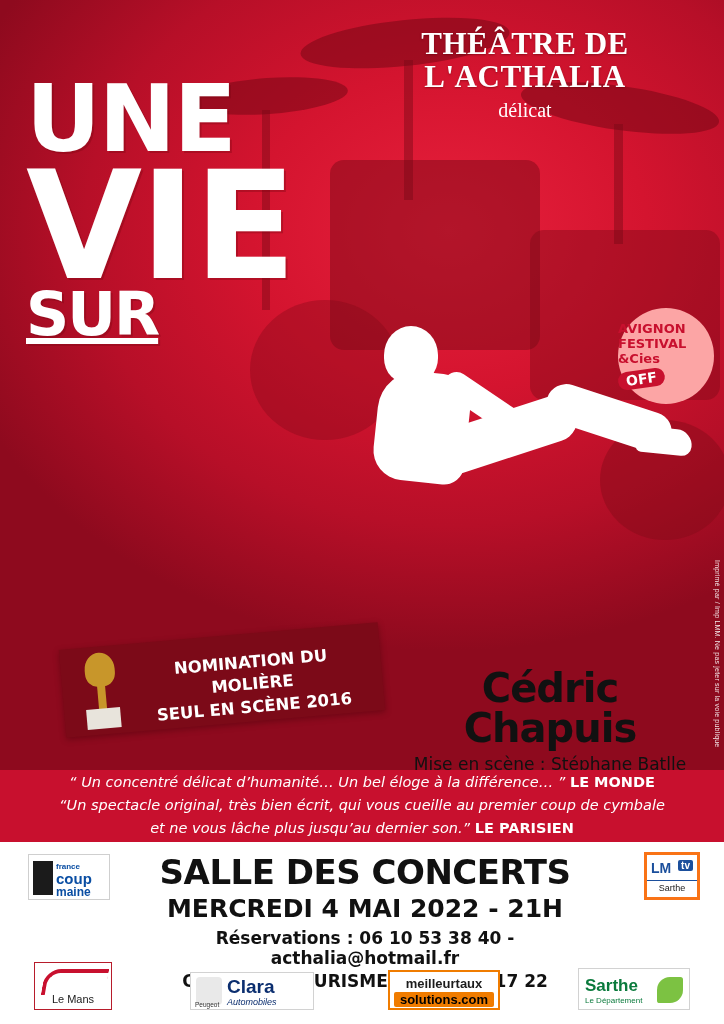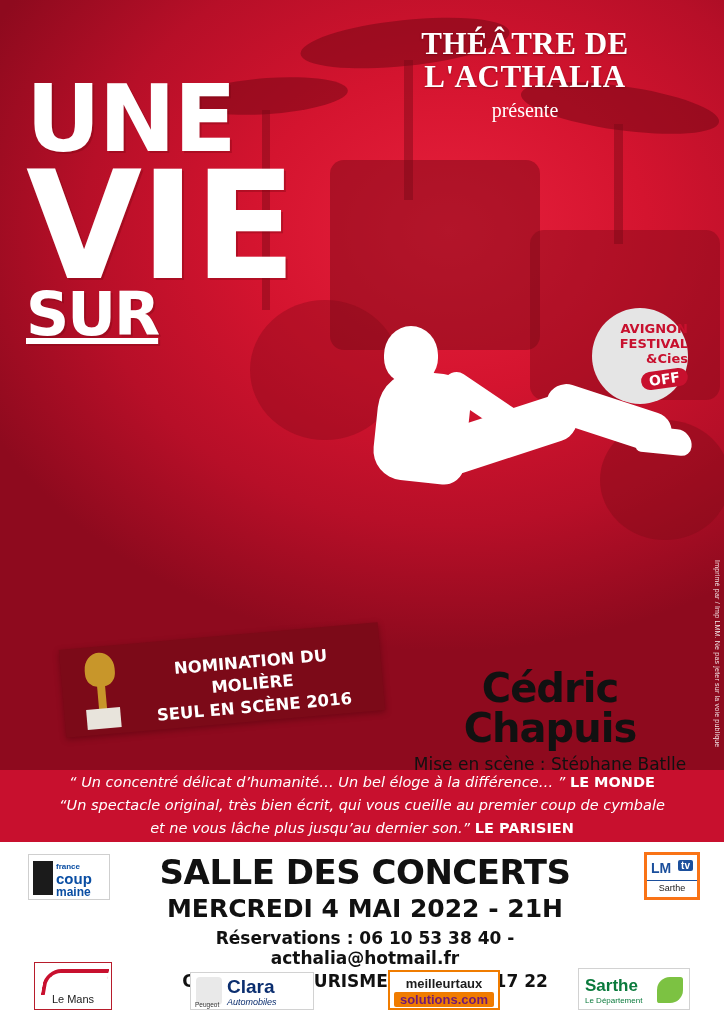--- a/index.html
+++ b/index.html
@@ -147,28 +147,28 @@
     left: 70px; top: 70px;
     width: 90px; height: 26px;
     background: #fff;
     border-radius: 16px;
     transform: rotate(34deg);
   }
 
   
   .avignon {
     position: absolute;
-    right: 36px;
+    right: 10px;
     top: 308px;
     width: 96px;
     height: 96px;
     border-radius: 50%;
-    background: #e5e5e5;
+    background: #fca5a5;
     color: #c8102e;
-    text-align: right;
+    text-align: left;
     font-weight: bold;
     font-size: 13px;
     line-height: 1.15;
     padding-top: 14px;
     box-sizing: border-box;
     font-family: "DejaVu Sans", sans-serif;
   }
   .avignon .off-pill {
     display: inline-block;
     margin-top: 3px;
@@ -396,21 +396,21 @@
   .logo-mt {
     left: 388px; top: 128px; width: 112px; height: 40px;
     background: #ffffff; border: 2px solid #f07c00;
   }
   .logo-mt .l1 {
     position: absolute; left: 0; right: 0; top: 4px; text-align: center;
     font-size: 13px; font-weight: bold; color: #1b1b1b;
   }
   .logo-mt .l2 {
     position: absolute; left: 0; right: 0; top: 20px; text-align: center;
-    font-size: 13px; font-weight: bold; color: #701a75; background: #f07c00;
+    font-size: 13px; font-weight: bold; color: #000000; background: #f07c00;
     margin: 0 4px; border-radius: 2px;
   }
 
   .logo-sarthe {
     left: 578px; top: 126px; width: 112px; height: 42px;
     background: #ffffff; border: 1px solid #d2d2d2;
   }
   .logo-sarthe .nm {
     position: absolute; left: 6px; top: 7px;
     font-size: 17px; font-weight: bold; color: #0a7a3c;
@@ -467,21 +467,21 @@
       <div class="arm"></div>
       <div class="thigh"></div>
       <div class="shin"></div>
       <div class="foot"></div>
     </div>
   </div>
 
   <div class="company">
     <div class="line1">THÉÂTRE DE</div>
     <div class="line2">L'ACTHALIA</div>
-    <div class="presente">présente</div>
+    <div class="presente">délicat</div>
   </div>
 
   <div class="maintitle">
     <div class="t-une">UNE</div>
     <div class="t-vie">VIE</div>
     <div class="t-sur">SUR</div>
   </div>
 
   <div class="avignon">
     <div>AVIGNON</div>

